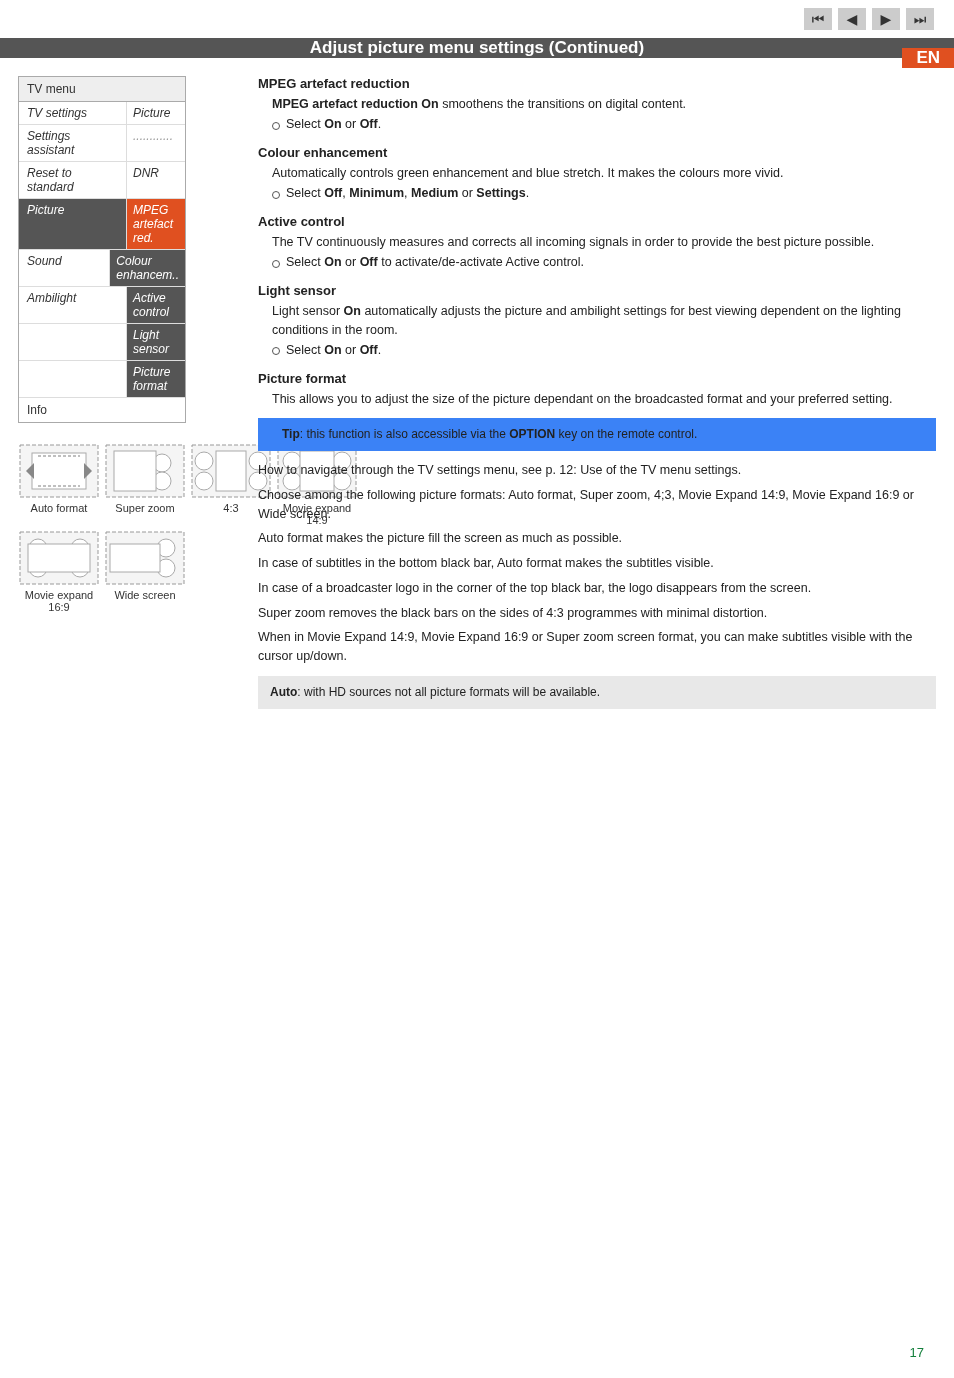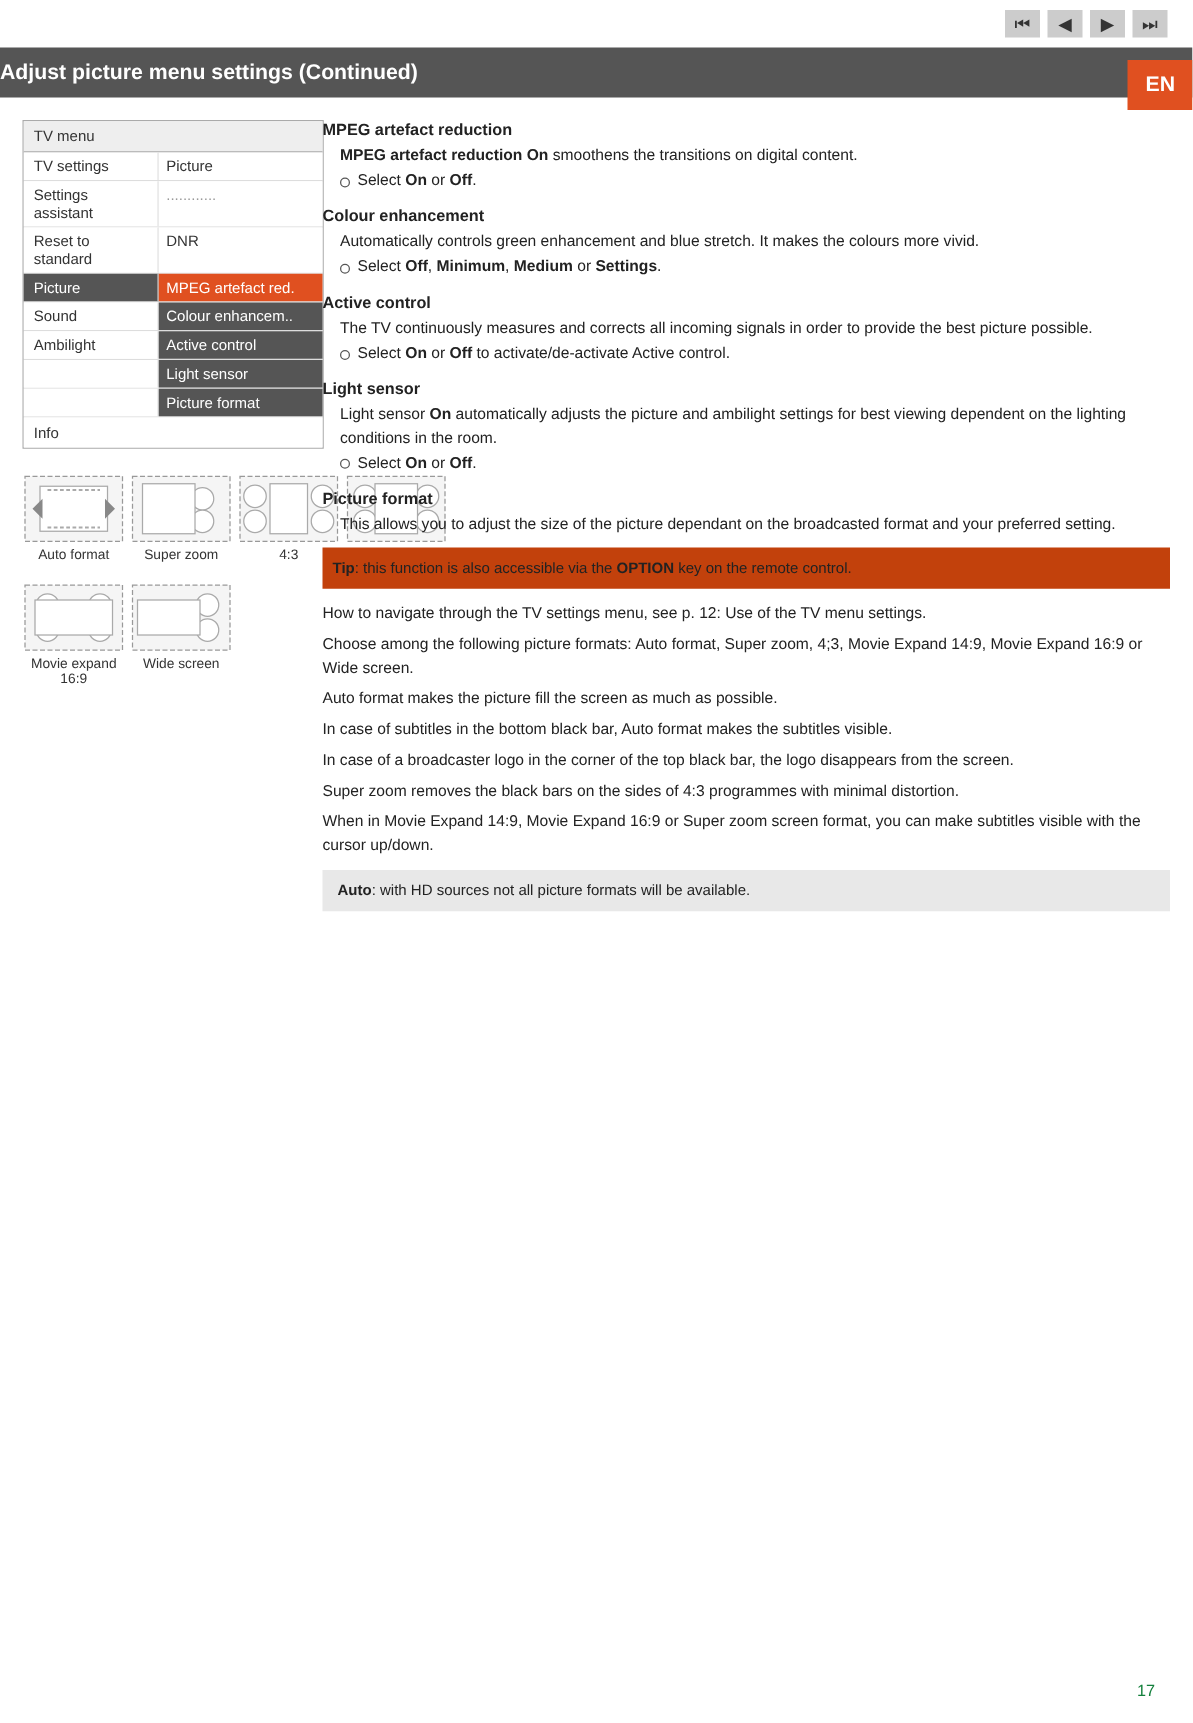--- a/index.html
+++ b/index.html
@@ -37,21 +37,22 @@
       align-items: center;
       justify-content: center;
       font-size: 14px;
       color: #333;
     }
 
     
     .page-title-bar {
       background: #555;
       color: #fff;
-      padding: 10px 0;
+      text-align: center;
+      padding: 0 0;
       font-size: 17px;
       font-weight: bold;
       position: relative;
     }
     .en-badge {
       position: absolute;
       right: 0;
       top: 10px;
       background: #e05020;
       color: #fff;
@@ -71,33 +72,34 @@
     }
 
     
     .left-panel {
       width: 220px;
       flex-shrink: 0;
     }
 
     .tv-menu-box {
       border: 1px solid #aaa;
-      width: 241px;
+      width: 168px;
       margin-bottom: 0;
     }
     .tv-menu-title {
       background: #eee;
       padding: 5px 8px;
       font-size: 12px;
       color: #333;
       border-bottom: 1px solid #aaa;
     }
     .tv-menu-row {
       display: flex;
       border-bottom: 1px solid #ddd;
+      font-style: italic;
     }
     .tv-menu-row:last-child {
       border-bottom: none;
     }
     .tv-menu-label {
       width: 108px;
       padding: 4px 8px;
       font-size: 12px;
       color: #333;
       border-right: 1px solid #ddd;
@@ -182,23 +184,23 @@
     .bullet-circle {
       width: 8px;
       height: 8px;
       border: 1.5px solid #555;
       border-radius: 50%;
       flex-shrink: 0;
       margin-top: 3px;
       margin-right: 6px;
     }
     .tip-box {
-      background: #c2410c;
+      background: #3b82f6;
       border-left: none;
-      padding: 8px 8px;
+      padding: 8px 24px;
       margin: 10px 0;
       font-size: 12px;
       line-height: 1.45;
     }
     .tip-box .tip-label {
       font-weight: bold;
     }
     .note-box {
       background: #e8e8e8;
       padding: 8px 12px;

